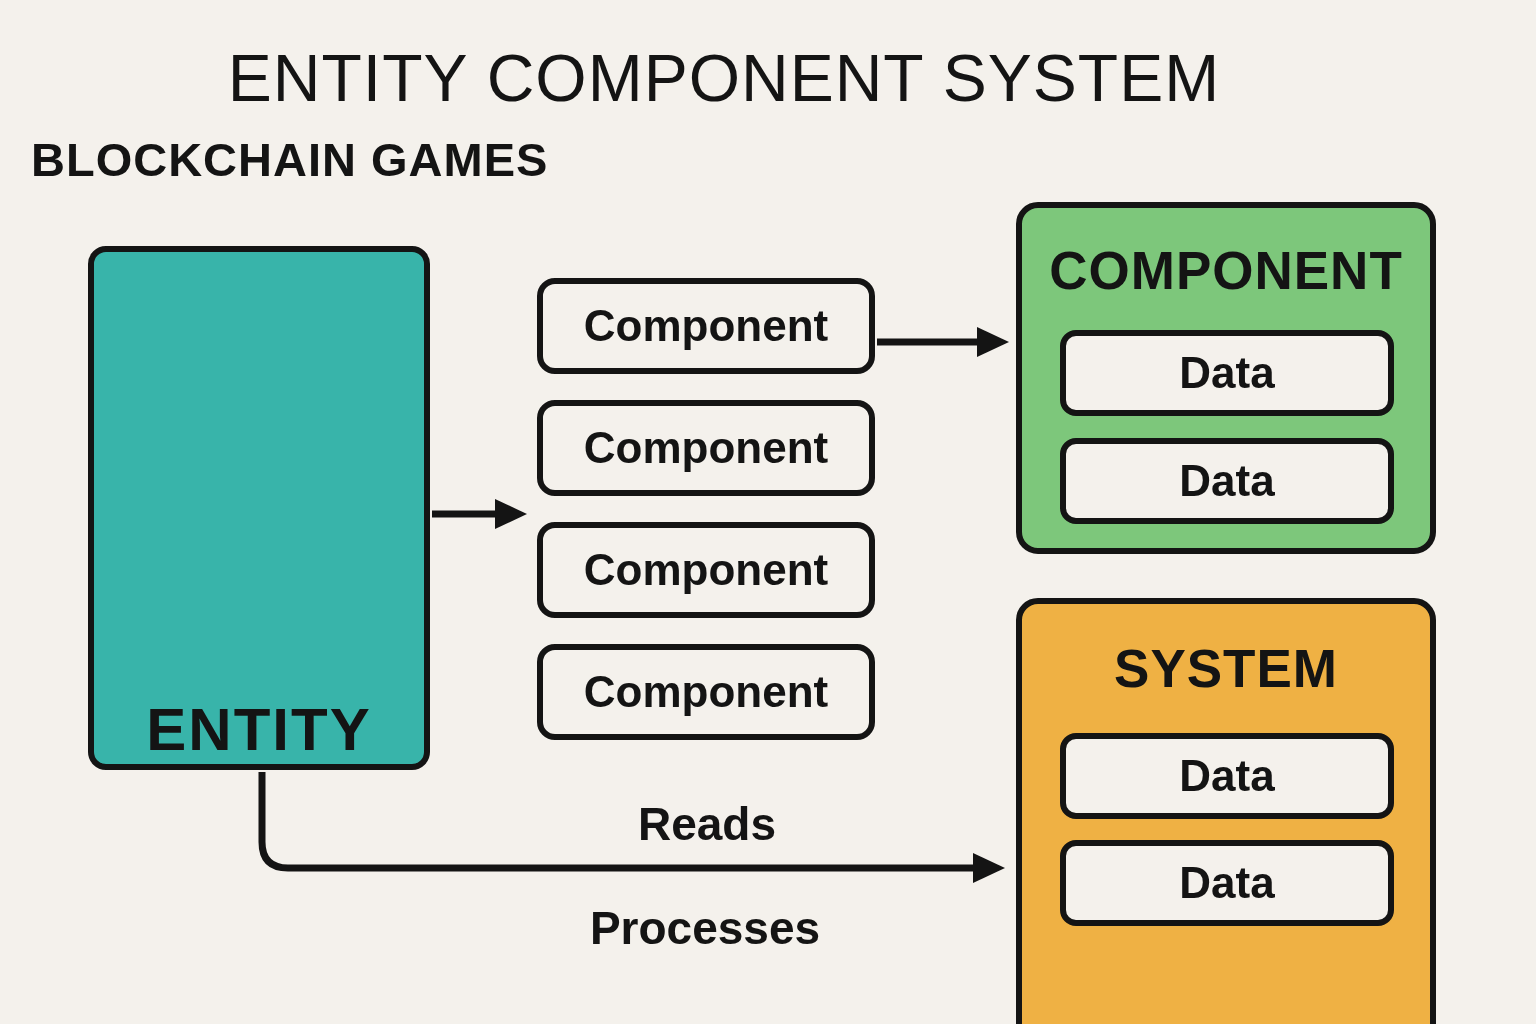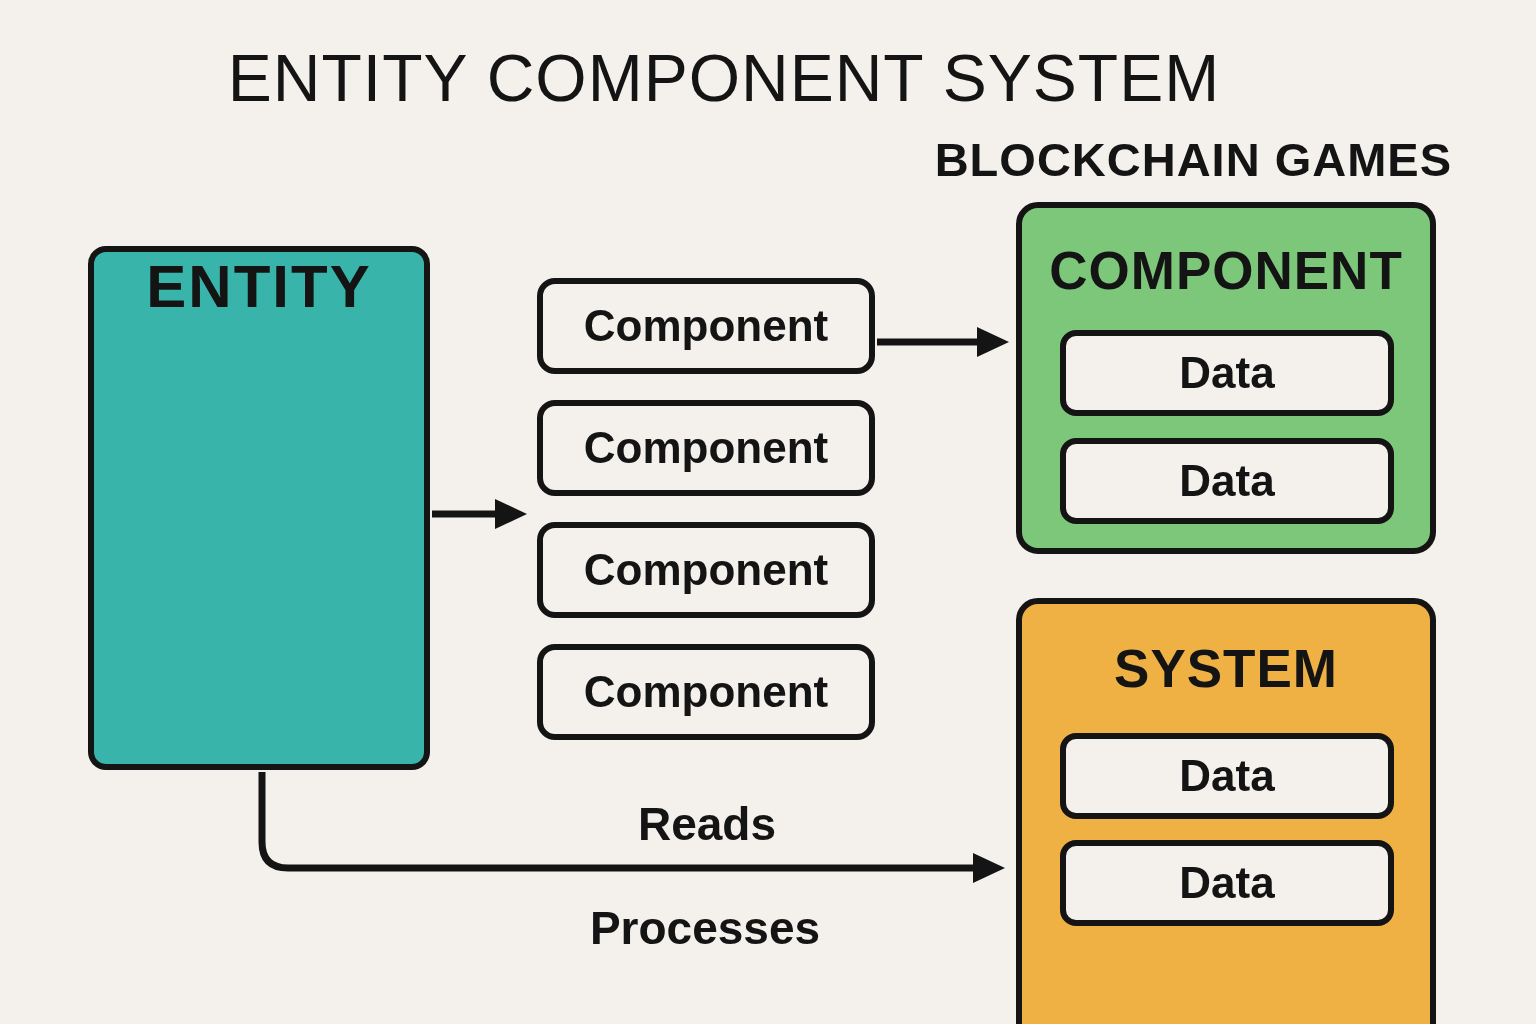--- a/index.html
+++ b/index.html
@@ -18,27 +18,27 @@
     background:var(--background);
     color:var(--text);
     font-family:"Liberation Sans",sans-serif;
   }
   .page-title{
     position:absolute;left:0;top:40px;width:1448px;margin:0;
     text-align:center;font-size:66px;font-weight:normal;letter-spacing:1px;
   }
   .page-subtitle{
     position:absolute;left:0;top:132px;width:1452px;margin:0;
-    text-align:right;font-size:47px;font-weight:bold;letter-spacing:1px;
+    text-align:left;font-size:47px;font-weight:bold;letter-spacing:1px;padding-left:31px;
   }
   .entity-box{
     position:absolute;left:88px;top:246px;width:342px;height:524px;
     background:var(--entity-fill);
     border:6px solid var(--stroke);border-radius:18px;
-    display:flex;align-items:flex-start;justify-content:center;
+    display:flex;align-items:flex-end;justify-content:center;
   }
   .entity-label{font-size:60px;font-weight:bold;letter-spacing:2px}
   .comp-box{
     position:absolute;left:537px;width:338px;height:96px;
     background:var(--box-fill);
     border:6px solid var(--stroke);border-radius:18px;
     display:flex;align-items:center;justify-content:center;
     font-size:44px;font-weight:bold;
   }
   .comp-1{top:278px}.comp-2{top:400px}.comp-3{top:522px}.comp-4{top:644px}

